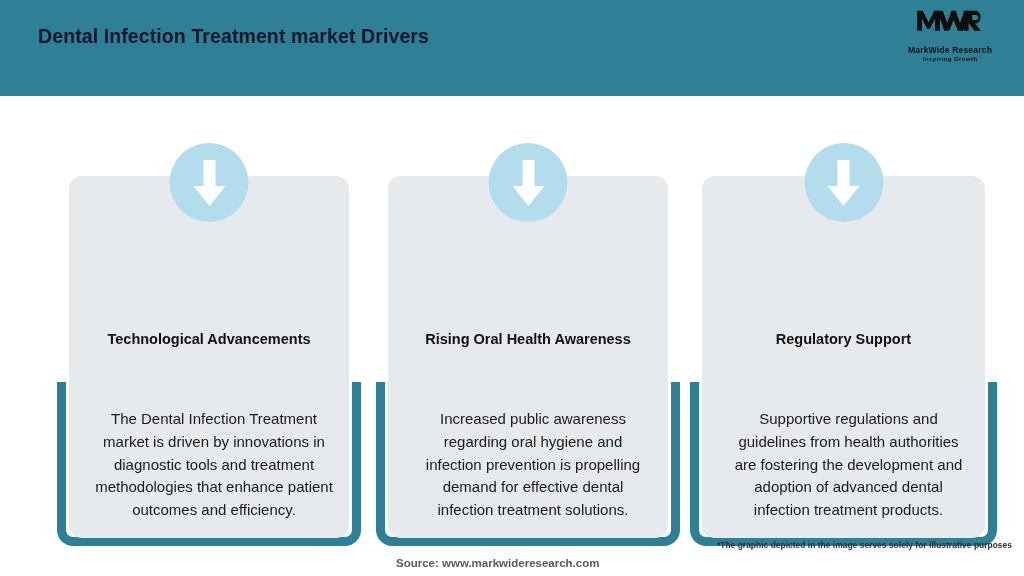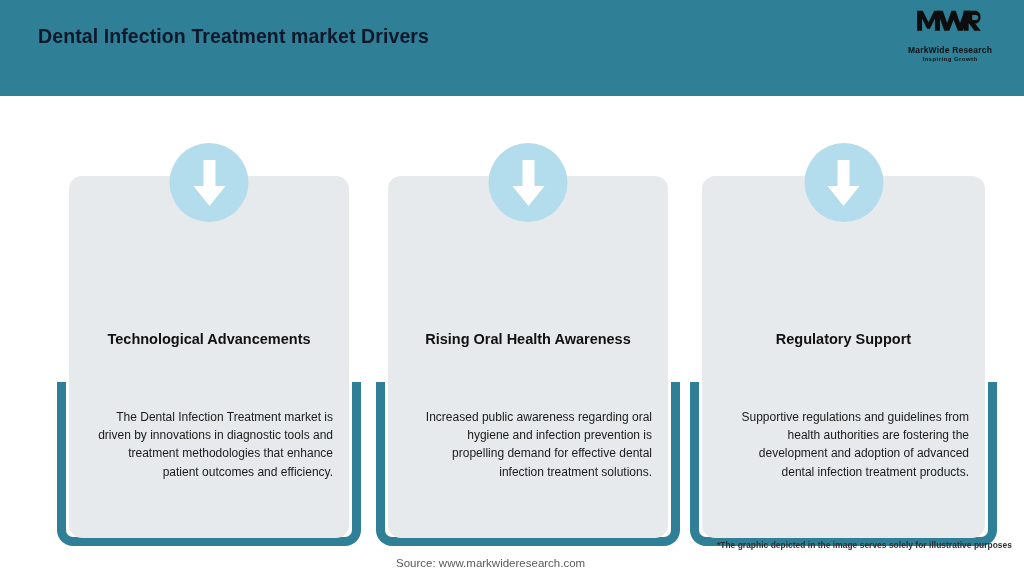--- a/index.html
+++ b/index.html
@@ -75,28 +75,28 @@
   .badge svg{display:block;}
 
   .card-title{
     position:absolute;left:10px;right:10px;top:155px;
     text-align:center;
     font-size:14.5px;font-weight:bold;color:#111111;
     line-height:1.2;
   }
   .card-body{
     position:absolute;left:26px;right:16px;top:232px;
-    font-size:12px;color:#1a1a1a;
-    line-height:1.52;text-align:right;
+    font-size:15px;color:#1a1a1a;
+    line-height:1.52;text-align:center;
   }
 
   
   .source{
     position:absolute;left:396px;top:557px;
-    font-size:11.5px;font-weight:normal;color:#59595b;
+    font-size:11.5px;font-weight:bold;color:#59595b;
     white-space:nowrap;
   }
   .disclaimer{
     position:absolute;right:12px;top:540px;
     font-size:8.4px;font-weight:bold;color:#2e2e2e;
     white-space:nowrap;letter-spacing:.05px;
   }
 </style>
 </head>
 <body>

